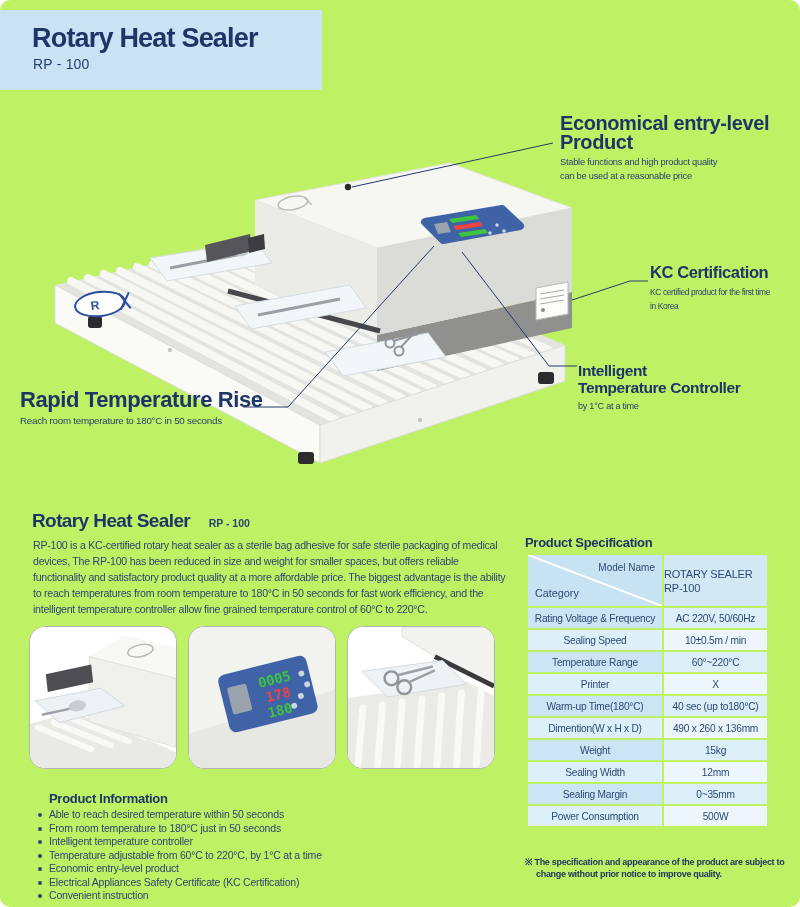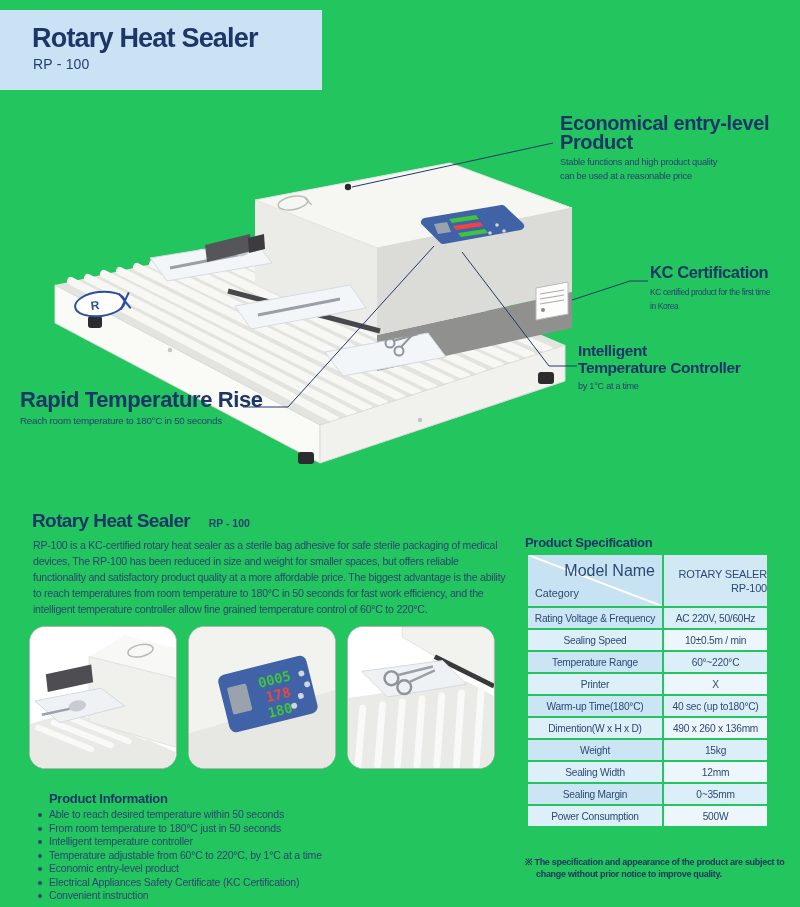--- a/index.html
+++ b/index.html
@@ -1,37 +1,37 @@
 <!DOCTYPE html>
 <html><head>
 <meta charset="utf-8">
 <style>
   * { margin:0; padding:0; box-sizing:border-box; }
   html,body { background:#ffffff; }
   body { font-family:"Liberation Sans", sans-serif; color:#1e3765; }
-  .page { position:relative; width:800px; height:907px; background:#22c55e; overflow:hidden; }
+  .page { position:relative; width:800px; height:907px; background:#bef264; overflow:hidden;border-radius:10px; }
 
   
   .band { position:absolute; left:0; top:10px; width:322px; height:80px; background:#c9e2f4; }
   .band .title { margin:13px 0 0 32px; font-size:27px; font-weight:bold; color:#1d3667; letter-spacing:-0.8px; }
   .band .model { margin:2px 0 0 33px; font-size:14px; color:#24406f; letter-spacing:0.2px; }
 
   
   .hero-art { position:absolute; left:0; top:95px; }
   .callout { position:absolute; }
   .co-title { font-weight:bold; color:#1d3667; letter-spacing:-0.4px; }
   .co-desc  { color:#2a4270; letter-spacing:-0.25px; line-height:13.5px; margin-top:4px; }
   .co-econ { left:560px; top:114px; width:230px; }
   .co-econ .co-title { font-size:20px; line-height:19px; }
   .co-econ .co-desc { font-size:9.3px; }
   .co-kc { left:650px; top:263px; width:148px; }
   .co-kc .co-title { font-size:16.5px; line-height:19px; }
   .co-kc .co-desc { font-size:8.4px; letter-spacing:-0.35px; }
   .co-ctrl { left:578px; top:342px; width:215px; }
-  .co-ctrl .co-title { font-size:15.5px; line-height:17px; }
+  .co-ctrl .co-title { font-size:15.5px; line-height:17px;margin-top:20px; }
   .co-ctrl .co-desc { font-size:9.2px; letter-spacing:-0.3px; }
   .co-rapid { left:20px; top:389px; width:250px; }
   .co-rapid .co-title { font-size:22px; line-height:21px; }
   .co-rapid .co-desc { font-size:9.8px; }
 
   
   .ov-head { position:absolute; left:32px; top:510px; }
   .ov-head .t { display:inline; font-size:19px; font-weight:bold; color:#1d3667; letter-spacing:-0.6px; }
   .ov-head .m { display:inline; font-size:10.5px; color:#2a4270; margin-left:14px; font-weight:bold; }
   .para { position:absolute; left:33px; top:537px; width:480px; font-size:10.6px; line-height:16px;
@@ -45,23 +45,23 @@
   .pi-head { position:absolute; left:35px; top:791px; font-size:13px; font-weight:bold; color:#1d3667; letter-spacing:-0.3px;padding-left:14px; }
   .pi-list { position:absolute; left:38px; top:808px; list-style:none; }
   .pi-list li { font-size:10.5px; line-height:13.5px; color:#2e4570; letter-spacing:-0.2px; display:flex; }
   .pi-list li .dot { width:4px; height:4px; border-radius:50%; background:#2e4570; margin:5px 7px 0 0; flex:none; }
 
   
   .spec-head { position:absolute; left:525px; top:535px; font-size:13px; font-weight:bold; color:#1d3667; letter-spacing:-0.3px; }
   .spec-table { position:absolute; left:528px; top:555px; width:239px; }
   .shdr { display:grid; grid-template-columns:134px 103px; gap:2px; margin-bottom:2px; }
   .shdr .lbl-h { position:relative; height:51px; background:#c7e2f2; }
-  .shdr .val-h { height:51px; background:#d3e8f5; display:flex; flex-direction:column; justify-content:center; align-items:flex-end; }
+  .shdr .val-h { height:51px; background:#d3e8f5; display:flex; flex-direction:column; justify-content:center; align-items:flex-start; }
   .val-h div { font-size:11px; color:#2c4a75; line-height:14px; letter-spacing:-0.2px; }
-  .lbl-h .model-lbl { position:absolute; right:7px; top:7px; font-size:16px; color:#2c4a75; }
+  .lbl-h .model-lbl { position:absolute; right:7px; top:7px; font-size:10px; color:#2c4a75; }
   .lbl-h .cat-lbl { position:absolute; left:7px; bottom:7px; font-size:10.8px; color:#2c4a75; }
   .lbl-h svg { position:absolute; left:0; top:0; }
   .srow { display:grid; grid-template-columns:134px 103px; gap:2px; margin-bottom:2px; }
   .scell { height:20px; display:flex; align-items:center; justify-content:center;
            font-size:10.2px; color:#2c4a75; letter-spacing:-0.25px; }
   .rows .srow:nth-child(odd) .lbl { background:#cbe5f4; }
   .rows .srow:nth-child(odd) .val { background:#dceef8; }
   .rows .srow:nth-child(even) .lbl { background:#ddeff9; }
   .rows .srow:nth-child(even) .val { background:#ecf6fc; }
   .footnote { position:absolute; left:525px; top:856px; width:272px; font-size:9px; font-weight:bold;

